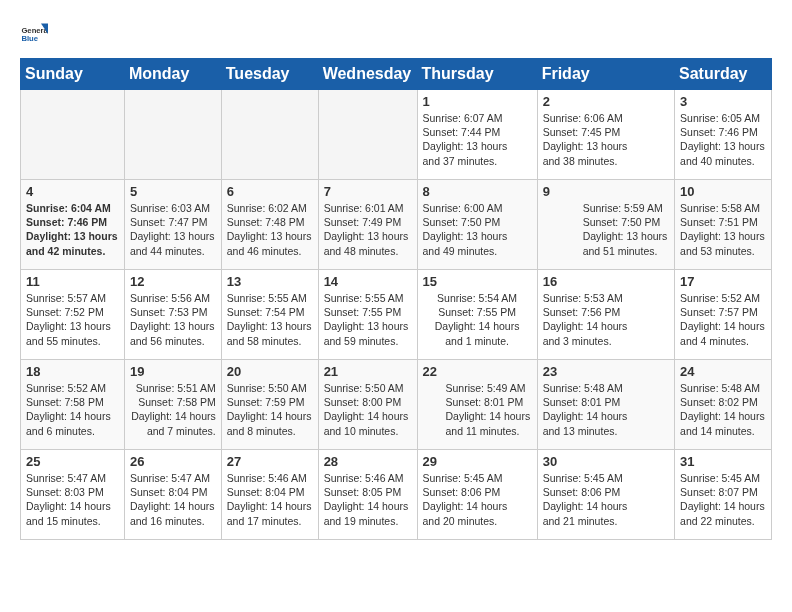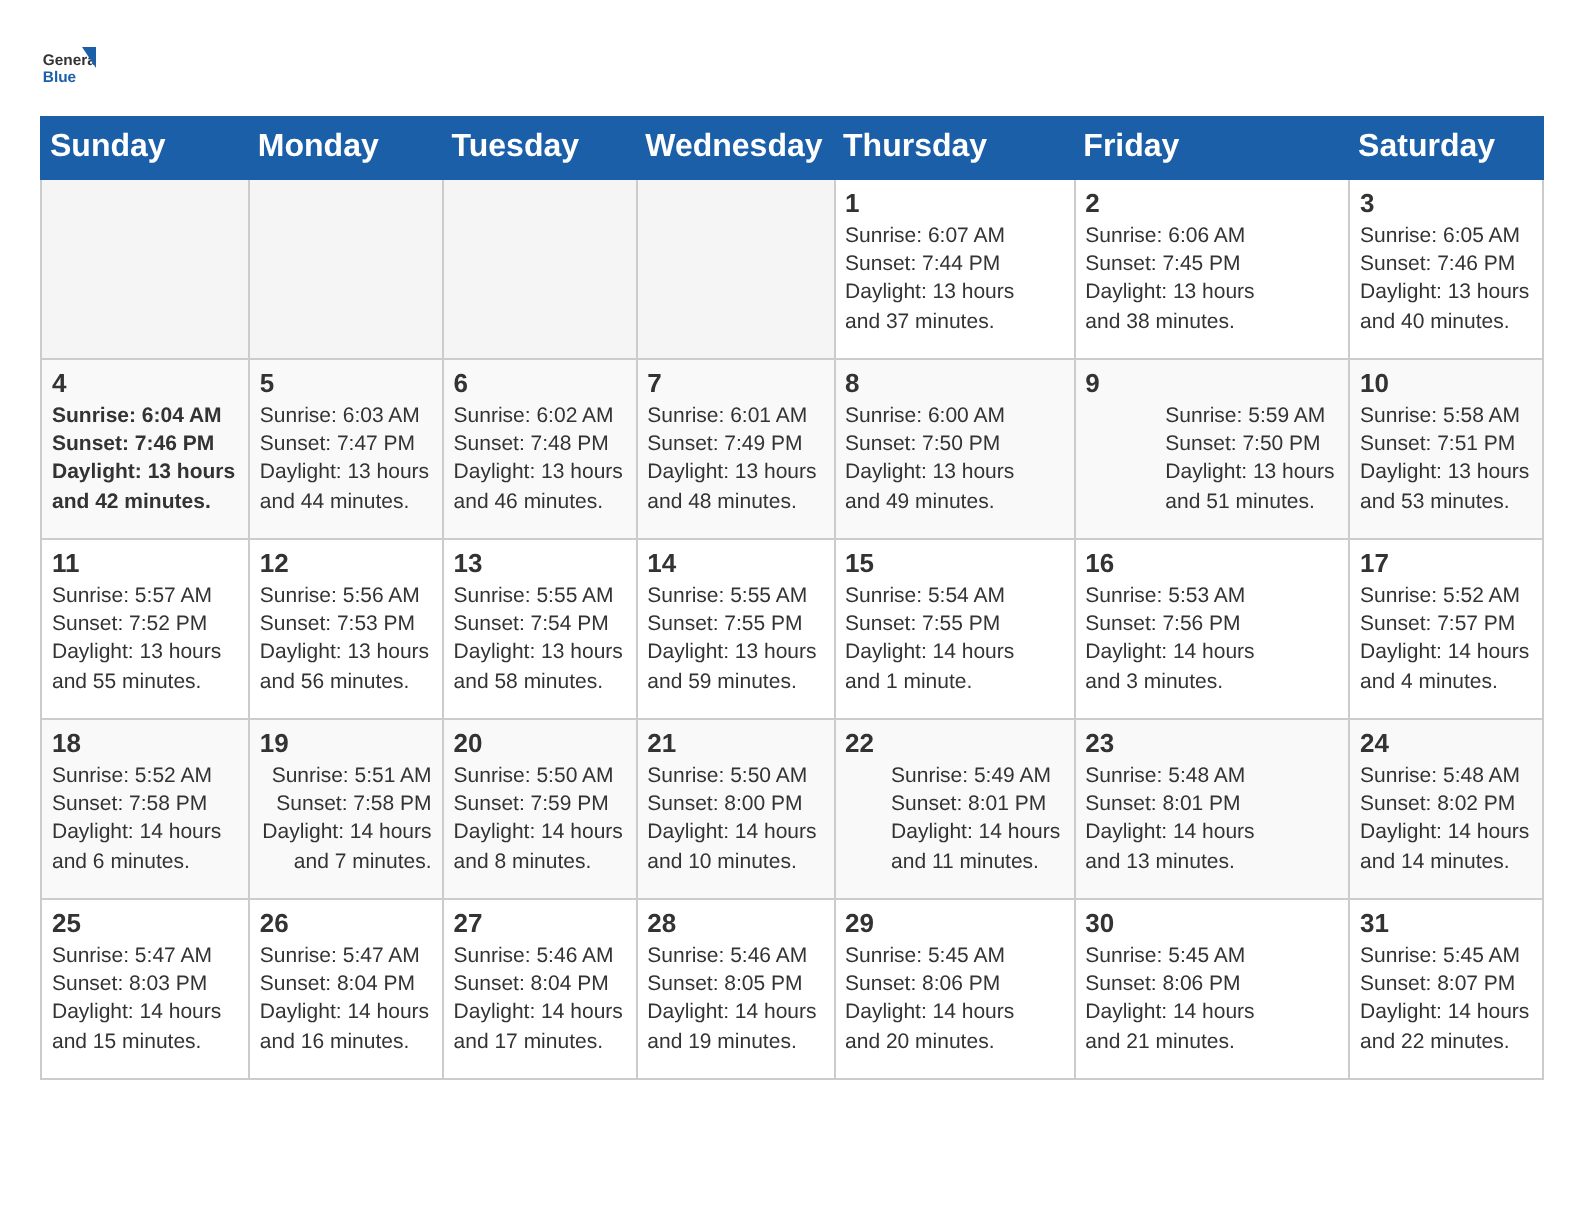--- a/index.html
+++ b/index.html
@@ -225,21 +225,21 @@
         </td>
         <td class="day-cell">
           <span class="day-number">14</span>
           <div class="cell-text" style="white-space: pre-line;">Sunrise: 5:55 AM
 Sunset: 7:55 PM
 Daylight: 13 hours
 and 59 minutes.</div>
         </td>
         <td class="day-cell">
           <span class="day-number">15</span>
-          <div class="cell-text" style="white-space: pre-line;">Sunrise: 5:54 AM
+          <div class="cell-text" style="white-space: pre-line; text-align: center;">Sunrise: 5:54 AM
 Sunset: 7:55 PM
 Daylight: 14 hours
 and 1 minute.</div>
         </td>
         <td class="day-cell">
           <span class="day-number">16</span>
           <div class="cell-text" style="white-space: pre-line;">Sunrise: 5:53 AM
 Sunset: 7:56 PM
 Daylight: 14 hours
 and 3 minutes.</div>

